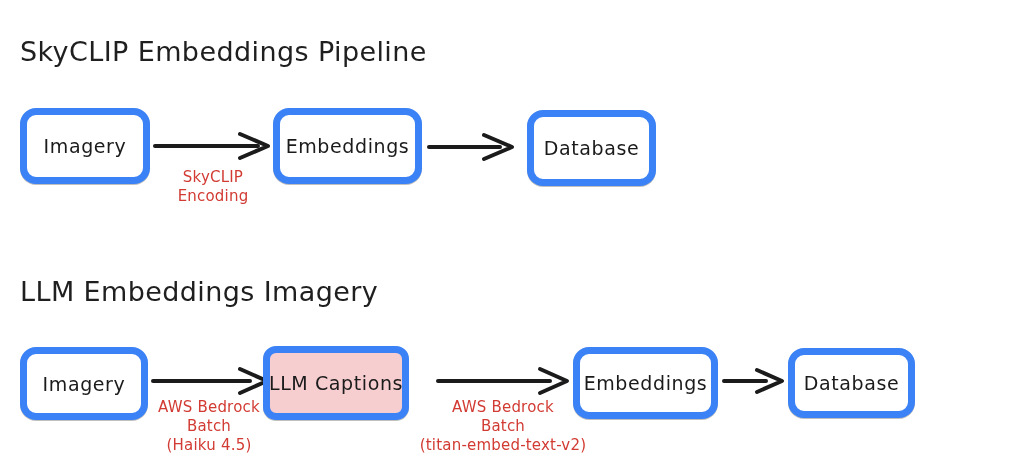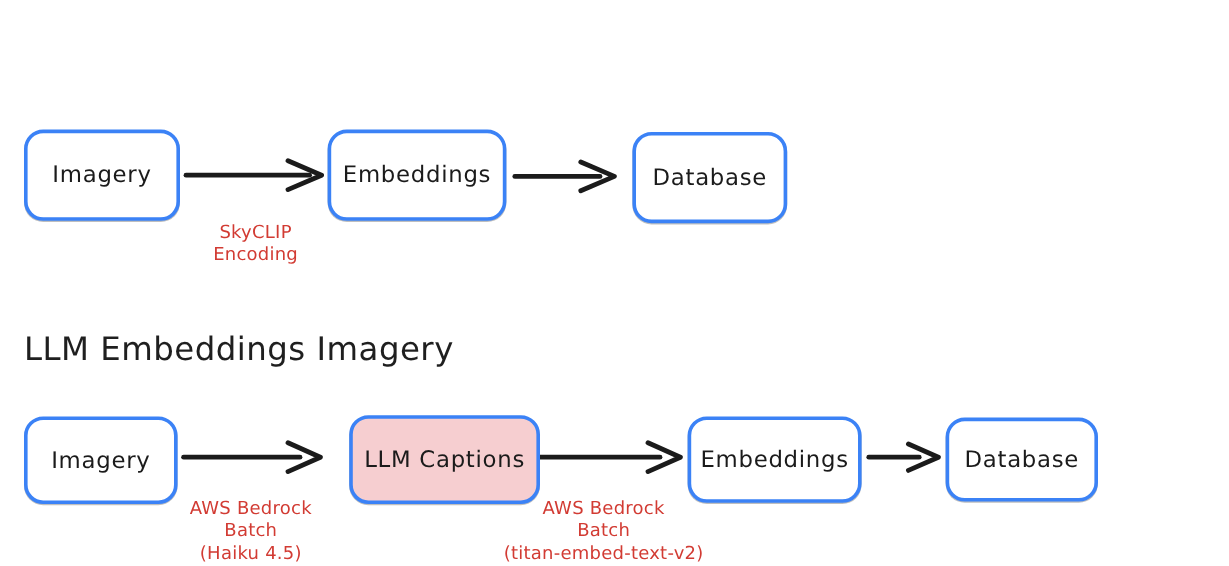--- a/index.html
+++ b/index.html
@@ -36,21 +36,21 @@
     white-space: nowrap;
     line-height: 1;
   }
   #title-skyclip { left: 20px; top: 38px; }
   #title-llm     { left: 20px; top: 278px; }
 
   
   .node {
     position: absolute;
     box-sizing: border-box;
-    border: 3px solid #3b82f6;
+    border: 7px solid #3b82f6;
     border-radius: 16px;
     background: #ffffff;
     display: flex;
     align-items: center;
     justify-content: center;
     color: #1b1b1b;
     font-family: "DejaVu Sans", sans-serif;
     font-size: 19px;
     letter-spacing: 0.6px;
     white-space: nowrap;
@@ -59,35 +59,34 @@
   .node.highlight {
     background: #f6ced0;
   }
 
   
   #node-r1-imagery    { left: 20px;  top: 108px; width: 130px; height: 76px; }
   #node-r1-embeddings { left: 273px; top: 108px; width: 149px; height: 76px; }
   #node-r1-database   { left: 527px; top: 110px; width: 129px; height: 76px; }
   
   #node-r2-imagery     { left: 20px;  top: 347px; width: 128px; height: 73px; }
-  #node-r2-captions    { left: 291px; top: 346px; width: 159px; height: 74px; }
+  #node-r2-captions    { left: 263px; top: 346px; width: 146px; height: 74px; border-radius: 13px; }
   #node-r2-embeddings  { left: 573px; top: 347px; width: 145px; height: 72px; }
   #node-r2-database    { left: 788px; top: 348px; width: 127px; height: 70px; }
 
   
   .edge-label {
     position: absolute;
     color: #d23b33;
     font-family: "DejaVu Sans", sans-serif;
     font-size: 15px;
     line-height: 19px;
     text-align: center;
     white-space: pre;
     letter-spacing: 0.2px;
-    margin-top: 16px;
   }
   #label-skyclip   { left: 152px; top: 168px; width: 122px; }
   #label-bedrock-1 { left: 148px; top: 398px; width: 122px; }
   #label-bedrock-2 { left: 408px; top: 398px; width: 190px; }
 
   
   #edges {
     position: absolute;
     left: 0; top: 0;
     width: 1024px;
@@ -121,20 +120,21 @@
       <line x1="438" y1="381" x2="550" y2="381" stroke="#1b1b1b" stroke-width="4" stroke-linecap="round"></line>
       <polyline points="540,369 567,381 540,393" fill="none" stroke="#1b1b1b" stroke-width="4" stroke-linecap="round" stroke-linejoin="round"></polyline>
     </g>
 
     <g>
       <line x1="724" y1="381" x2="766" y2="381" stroke="#1b1b1b" stroke-width="4" stroke-linecap="round"></line>
       <polyline points="757,370 782,381 757,392" fill="none" stroke="#1b1b1b" stroke-width="4" stroke-linecap="round" stroke-linejoin="round"></polyline>
     </g>
   </svg>
 
+  <div class="section-title" id="title-skyclip">SkyCLIP Embeddings Pipeline</div>
 
   <div class="node" id="node-r1-imagery">
     <span>Imagery</span>
   </div>
 
   <div class="node" id="node-r1-embeddings">
     <span>Embeddings</span>
   </div>
 
   <div class="node" id="node-r1-database">

